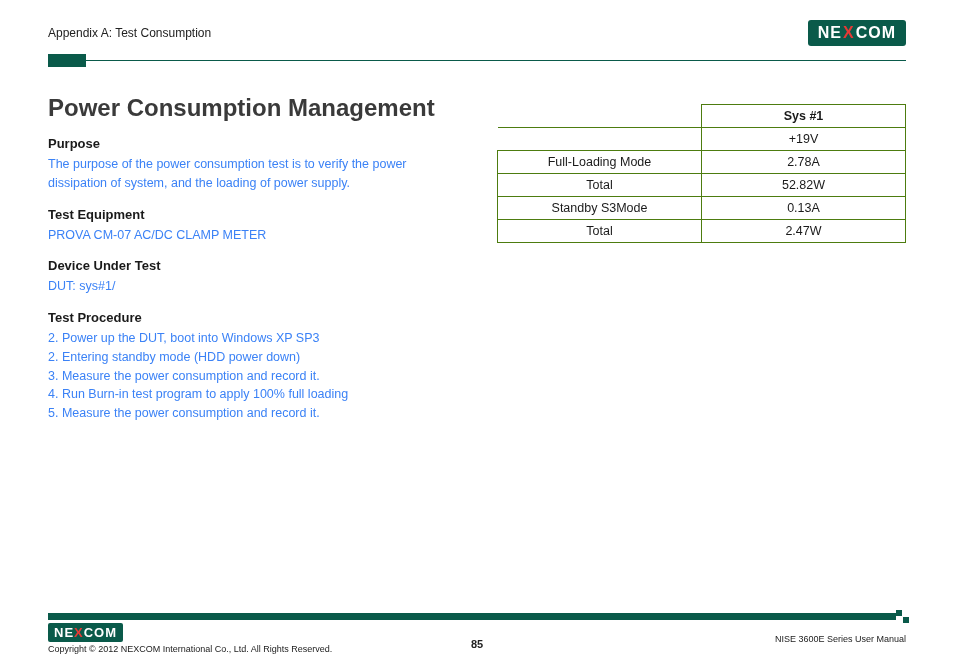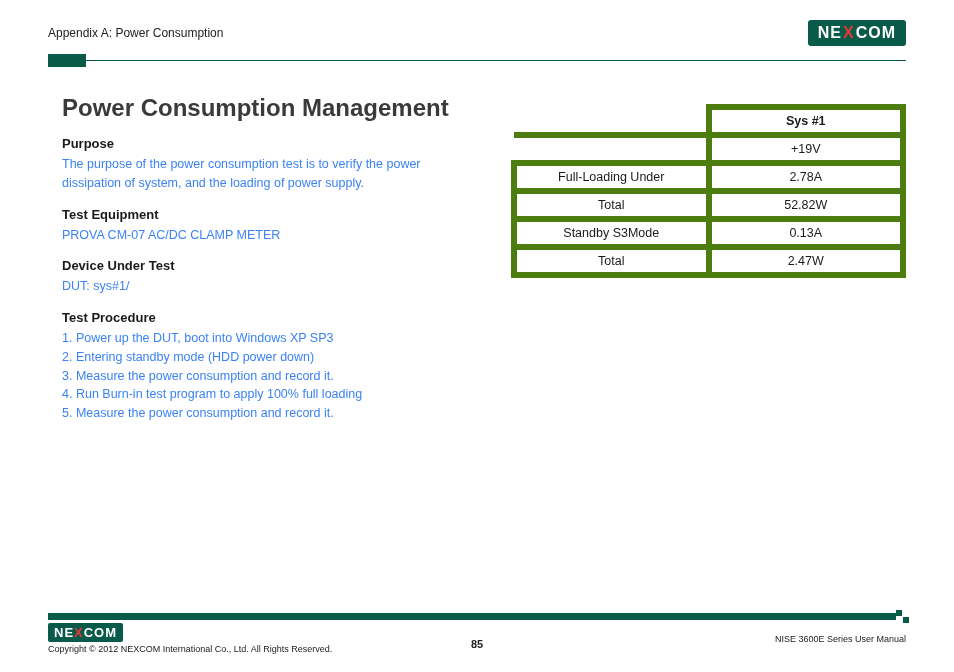--- a/index.html
+++ b/index.html
@@ -22,39 +22,39 @@
       letter-spacing: 1px;
       padding: 4px 10px;
       border-radius: 3px;
       display: flex; align-items: center;
     }
     .logo .x { color: #e53935; font-weight: 900; padding: 0 1px; }
     .rule-wrap { position: relative; height: 14px; margin-top: 2px; }
     .rule { position: absolute; left: 0; right: 0; top: 6px; height: 1px; background: #0a5a4a; }
     .rule-tab { position: absolute; left: 0; top: 0; width: 38px; height: 13px; background: #0a5a4a; }
     .main { display: flex; gap: 40px; margin-top: 26px; }
-    .col { flex: 1 1 50%; margin-left: 14px; }
+    .col { flex: 1 1 50%; }
     h1 {
       font-family: "Segoe UI Semibold", Arial, sans-serif;
       font-size: 24px;
       font-weight: 700;
       color: #3a3a3a;
       margin-bottom: 14px;
     }
     h2 { font-size: 13px; font-weight: 700; margin: 14px 0 4px 0; }
     p, li { font-size: 12.5px; line-height: 1.5; color: #3b82f6; }
     ol { list-style: none; }
     .test-table {
       border-collapse: collapse;
       width: 100%;
       margin-top: 10px;
       font-size: 12.5px;
     }
     .test-table td, .test-table th {
-      border: 6px solid #4d7c0f;
+      border: 1px solid #4d7c0f;
       padding: 4px 0;
       text-align: center;
       font-weight: 400;
     }
     .test-table th { font-weight: 700; }
     .test-table .label { width: 50%; }
     .footer {
       position: absolute;
       left: 48px; right: 48px; bottom: 18px;
     }
@@ -72,21 +72,21 @@
     }
     .footer-logo .box { background:#0a5a4a; color:#fff; padding:2px 6px; border-radius:2px; display:flex; align-items:center;}
     .footer-logo .x { color:#e53935; }
     .page-num { font-weight:700; font-size:11px; position:absolute; left:50%; transform:translateX(-50%); bottom:4px; }
     .footer-left { display:flex; flex-direction:column; gap:2px; }
   </style>
 </head>
 <body>
 
 <div class="hdr">
-  <div class="hdr-title">Appendix A: Power Consumption</div>
+  <div class="hdr-title">Appendix A: Test Consumption</div>
   <div class="logo">
     <span>NE</span>
     <span class="x">X</span>
     <span>COM</span>
   </div>
 </div>
 <div class="rule-wrap">
   <div class="rule"></div>
   <div class="rule-tab"></div>
 </div>
@@ -99,41 +99,41 @@
     <p>The purpose of the power consumption test is to verify the power dissipation of system, and the loading of power supply.</p>
 
     <h2>Test Equipment</h2>
     <p>PROVA CM-07 AC/DC CLAMP METER</p>
 
     <h2>Device Under Test</h2>
     <p>DUT: sys#1/</p>
 
     <h2>Test Procedure</h2>
     <ol>
-      <li>1. Power up the DUT, boot into Windows XP SP3</li>
+      <li>2. Power up the DUT, boot into Windows XP SP3</li>
       <li>2. Entering standby mode (HDD power down)</li>
       <li>3. Measure the power consumption and record it.</li>
       <li>4. Run Burn-in test program to apply 100% full loading</li>
       <li>5. Measure the power consumption and record it.</li>
     </ol>
   </div>
 
   <div class="col">
     <table class="test-table">
       <tbody>
           <tr>
         <td class="label" style="border-left:none;border-top:none;"></td>
         <th>Sys #1</th>
       </tr>
       <tr>
         <td class="label" style="border-left:none;"></td>
         <td>+19V</td>
       </tr>
       <tr>
-        <td class="label">Full-Loading Under</td>
+        <td class="label">Full-Loading Mode</td>
         <td>2.78A</td>
       </tr>
       <tr>
         <td class="label">Total</td>
         <td>52.82W</td>
       </tr>
       <tr>
         <td class="label">Standby S3Mode</td>
         <td>0.13A</td>
       </tr>

